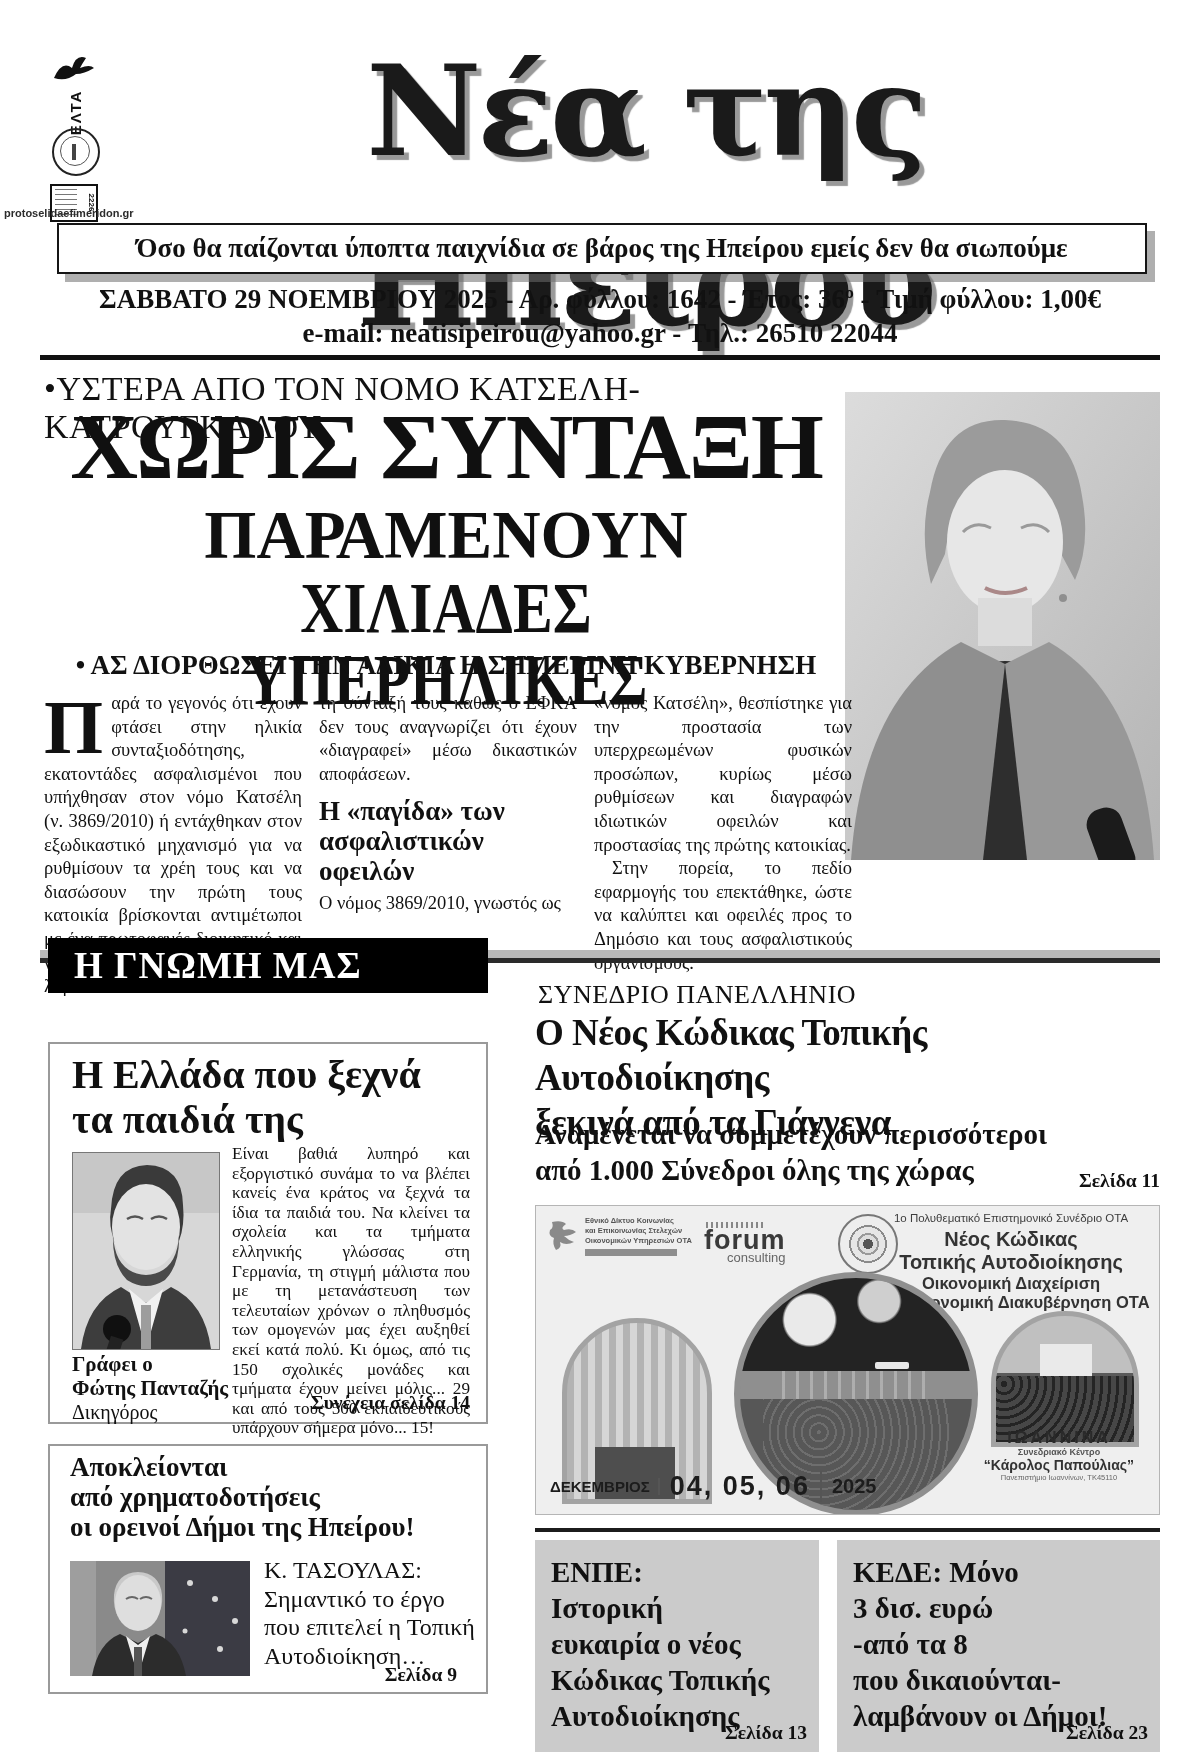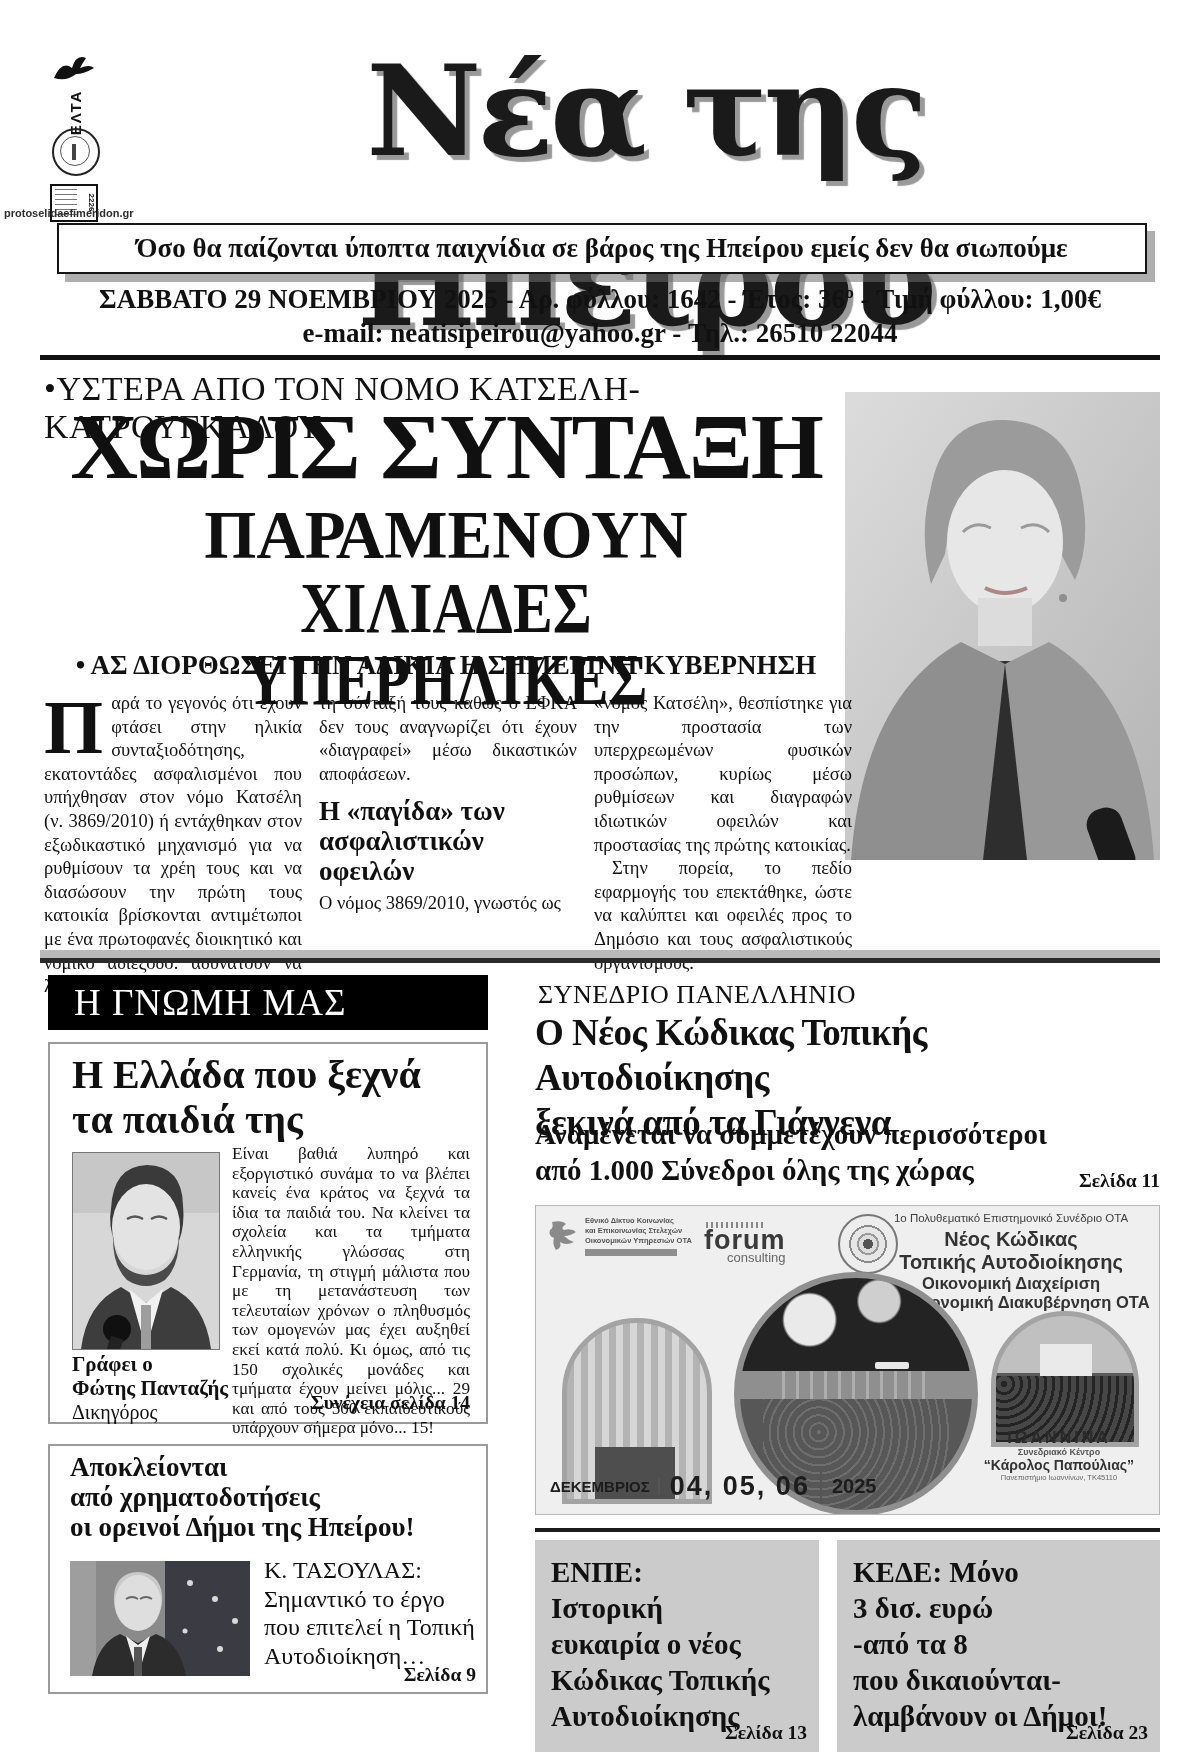--- a/index.html
+++ b/index.html
@@ -50,41 +50,41 @@
   .story-col p{margin:0;}
   .dropcap{float:left;font-size:76px;line-height:62px;font-weight:bold;padding:4px 8px 0 0;}
   .col-subhead{margin:10px 0 6px 0 !important;font-size:27px;line-height:30px;font-weight:bold;text-align:left;}
   .indent{text-indent:18px;}
   .story-photo{left:845px;top:392px;width:315px;height:468px;overflow:hidden;background:#cfcfcf;}
 
   .gray-divider{left:40px;top:950px;width:1120px;height:13px;
     background:linear-gradient(to bottom,#b9b9b9 0 8px,#2a2a2a 8px 13px);}
 
   
-  .opinion-bar{left:48px;top:975px;width:440px;height:55px;background:#000;color:#fff;
+  .opinion-bar{left:48px;top:938px;width:440px;height:55px;background:#000;color:#fff;
     display:flex;align-items:center;padding-left:26px;box-sizing:border-box;
-    font-size:37px;font-weight:normal;letter-spacing:1px;}
+    font-size:37px;font-weight:bold;letter-spacing:1px;}
   .opinion-box{left:48px;top:1042px;width:440px;height:382px;border:2px solid #9a9a9a;box-sizing:border-box;}
   .opinion-title{position:absolute;left:22px;top:8px;font-size:40px;line-height:45px;font-weight:bold;}
   .opinion-photo{position:absolute;left:22px;top:108px;width:146px;height:196px;
     border:1px solid #777;overflow:hidden;background:#d9d9d9;}
   .opinion-body{position:absolute;left:182px;top:100px;width:238px;
     font-size:17.2px;line-height:19.6px;text-align:justify;}
   .byline{position:absolute;left:22px;top:308px;font-size:21px;line-height:24px;}
   .byline .b{font-weight:bold;}
   .byline .t{font-size:20px;}
   .continuation{position:absolute;right:16px;bottom:8px;font-size:19.5px;font-weight:bold;}
 
   
   .funding-box{left:48px;top:1444px;width:440px;height:250px;border:2px solid #9a9a9a;box-sizing:border-box;}
   .funding-title{position:absolute;left:20px;top:6px;font-size:27px;line-height:30px;font-weight:bold;}
   .funding-photo{position:absolute;left:20px;top:115px;width:180px;height:115px;overflow:hidden;background:#777;}
   .funding-quote{position:absolute;left:214px;top:110px;width:212px;font-size:24px;line-height:28.5px;}
   .pageref{font-size:19.5px;font-weight:bold;}
-  .funding-ref{position:absolute;right:10px;bottom:6px;text-align:center;}
+  .funding-ref{position:absolute;right:29px;bottom:6px;text-align:center;}
 
   
   .conf-kicker{left:538px;top:980px;font-size:26px;letter-spacing:.5px;}
   .conf-headline{left:535px;top:1010px;width:625px;font-size:37px;line-height:45px;
     font-weight:bold;letter-spacing:-.5px;}
   .conf-subhead{left:535px;top:1116px;width:625px;font-size:29px;line-height:36px;font-weight:bold;}
   .conf-ref{left:auto;right:40px;top:1170px;position:absolute;}
   .banner{left:535px;top:1205px;width:625px;height:310px;background:#efefef;
     border:1px solid #b5b5b5;box-sizing:border-box;overflow:hidden;
     font-family:"Liberation Sans","DejaVu Sans",sans-serif;}

